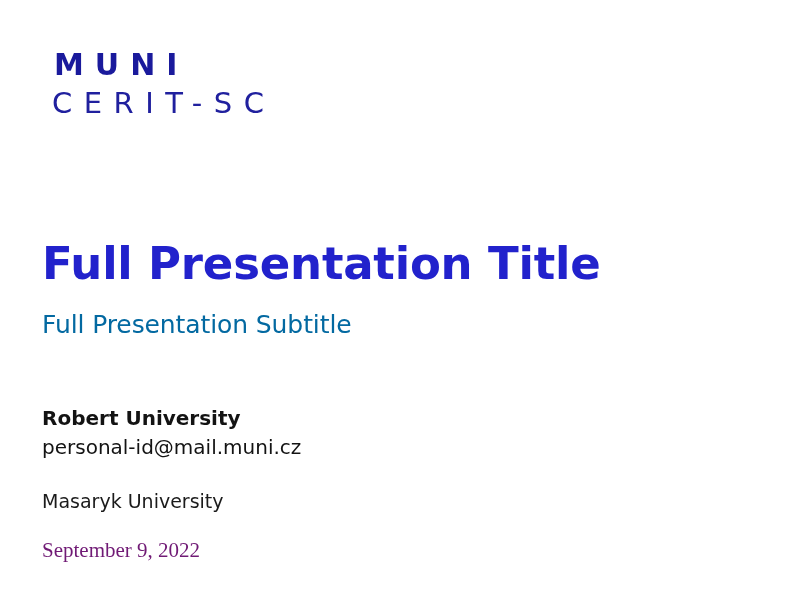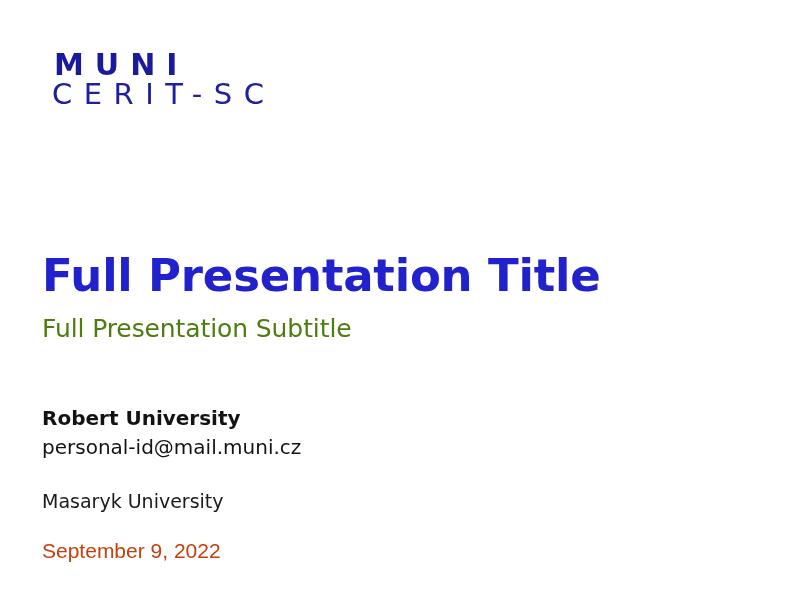--- a/index.html
+++ b/index.html
@@ -41,46 +41,47 @@
     display: block;
     margin-left: 2px;
   }
   .logo-cerit {
     font-family: "DejaVu Sans", "Liberation Sans", sans-serif;
     font-weight: 400;
     font-size: 29px;
     letter-spacing: 11.5px;
     color: #20209e;
     display: block;
+    margin-top: 9px;
     margin-left: 0px;
   }
 
   
   .title-block {
     position: absolute;
     left: 42px;
-    top: 252px;
+    top: 240px;
     width: 700px;
   }
   .slide-title {
     font-family: "DejaVu Sans", "Liberation Sans", sans-serif;
     font-weight: 700;
     font-size: 45px;
     line-height: 1.05;
     color: #2222cc;
     letter-spacing: -0.2px;
     margin: 0;
   }
   .slide-subtitle {
     font-family: "DejaVu Sans", "Liberation Sans", sans-serif;
     font-weight: 400;
     font-size: 25px;
     line-height: 1.2;
-    color: #4d7c0f;
-    margin: 15px 0 0 0;
+    color: #0369a1;
+    margin: 23px 0 0 0;
     letter-spacing: -0.1px;
   }
 
   
   .meta-block {
     position: absolute;
     left: 42px;
     top: 405px;
     width: 700px;
   }
@@ -102,25 +103,25 @@
   }
   .affiliation {
     font-family: "DejaVu Sans", "Liberation Sans", sans-serif;
     font-weight: 400;
     font-size: 19px;
     line-height: 1.3;
     color: #1b1b1b;
     margin: 28px 0 0 0;
   }
   .date-line {
-    font-family: Liberation Sans, sans-serif;
+    font-family: Liberation Serif, serif;
     font-weight: 400;
     font-size: 21px;
     line-height: 1.3;
-    color: #c2410c;
+    color: #701a75;
     margin: 23px 0 0 0;
   }
 </style>
 </head>
 <body>
 
 <div class="slide">
 
   <div class="logo">
     <span class="logo-muni">MUNI</span>

